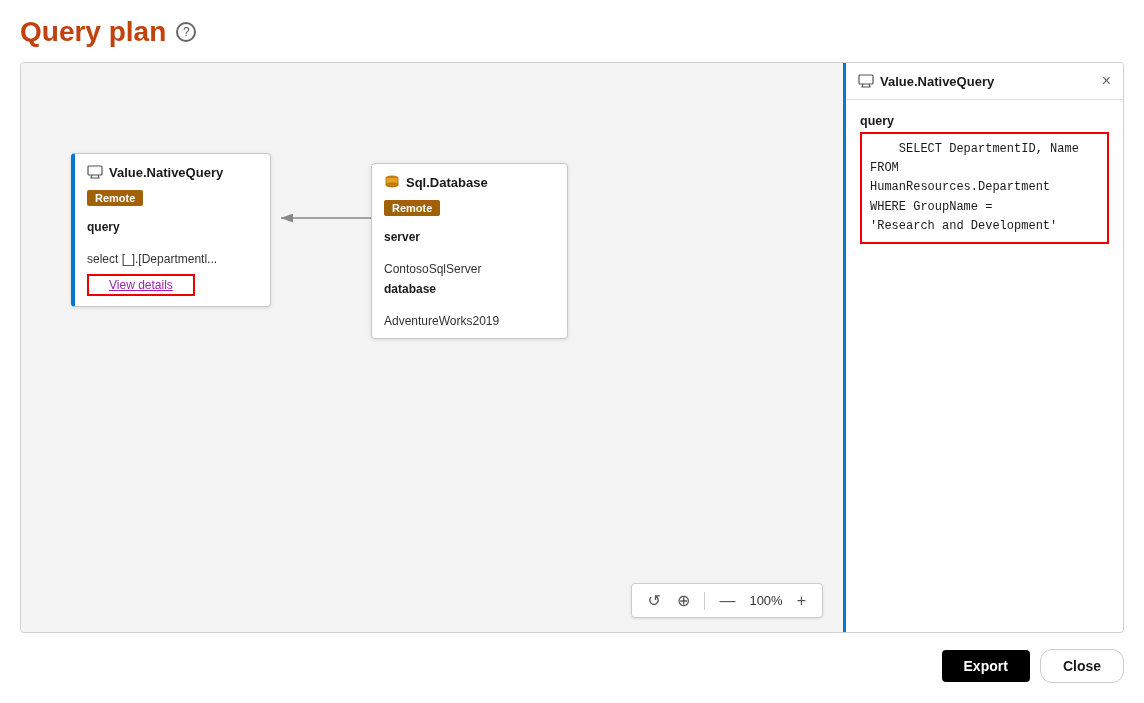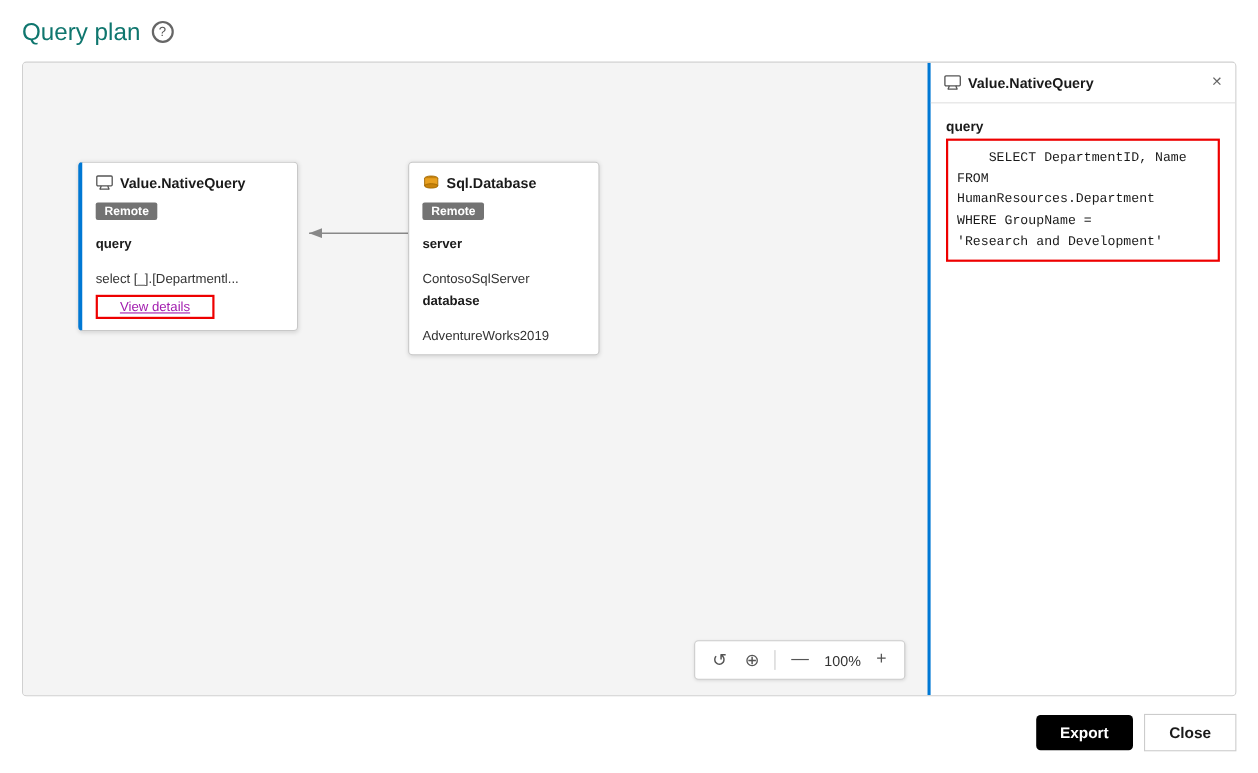--- a/index.html
+++ b/index.html
@@ -15,23 +15,23 @@
     }
 
     .header {
       display: flex;
       align-items: center;
       gap: 10px;
       margin-bottom: 14px;
     }
 
     .header-title {
-      font-size: 22px;
-      font-weight: 400;
-      color: #0f766e;
+      font-size: 28px;
+      font-weight: 700;
+      color: #c2410c;
     }
 
     .help-icon {
       width: 20px;
       height: 20px;
       border-radius: 50%;
       border: 2px solid #666;
       display: flex;
       align-items: center;
       justify-content: center;
@@ -69,41 +69,41 @@
     }
 
     .node-left {
       top: 90px;
       left: 50px;
       width: 200px;
       border-left: 4px solid #0078d4;
     }
 
     .node-right {
-      top: 90px;
+      top: 100px;
       left: 350px;
-      width: 174px;
+      width: 197px;
     }
 
     .node-header {
       display: flex;
       align-items: center;
       gap: 6px;
       margin-bottom: 8px;
     }
 
     .node-title {
       font-size: 13px;
       font-weight: 600;
       color: #1a1a1a;
     }
 
     .badge-remote {
       display: inline-block;
-      background: #737373;
+      background: #a16207;
       color: #fff;
       font-size: 11px;
       font-weight: 600;
       padding: 2px 8px;
       border-radius: 2px;
       margin-bottom: 8px;
     }
 
     .node-label {
       font-size: 12px;
@@ -265,21 +265,21 @@
       padding: 8px 22px;
       font-size: 14px;
       font-weight: 600;
       cursor: pointer;
     }
 
     .btn-close {
       background: #fff;
       color: #1a1a1a;
       border: 1px solid #ccc;
-      border-radius: 0;
+      border-radius: 12px;
       padding: 8px 22px;
       font-size: 14px;
       font-weight: 600;
       cursor: pointer;
     }
 
     
     .monitor-icon {
       display: inline-block;
       width: 16px;

